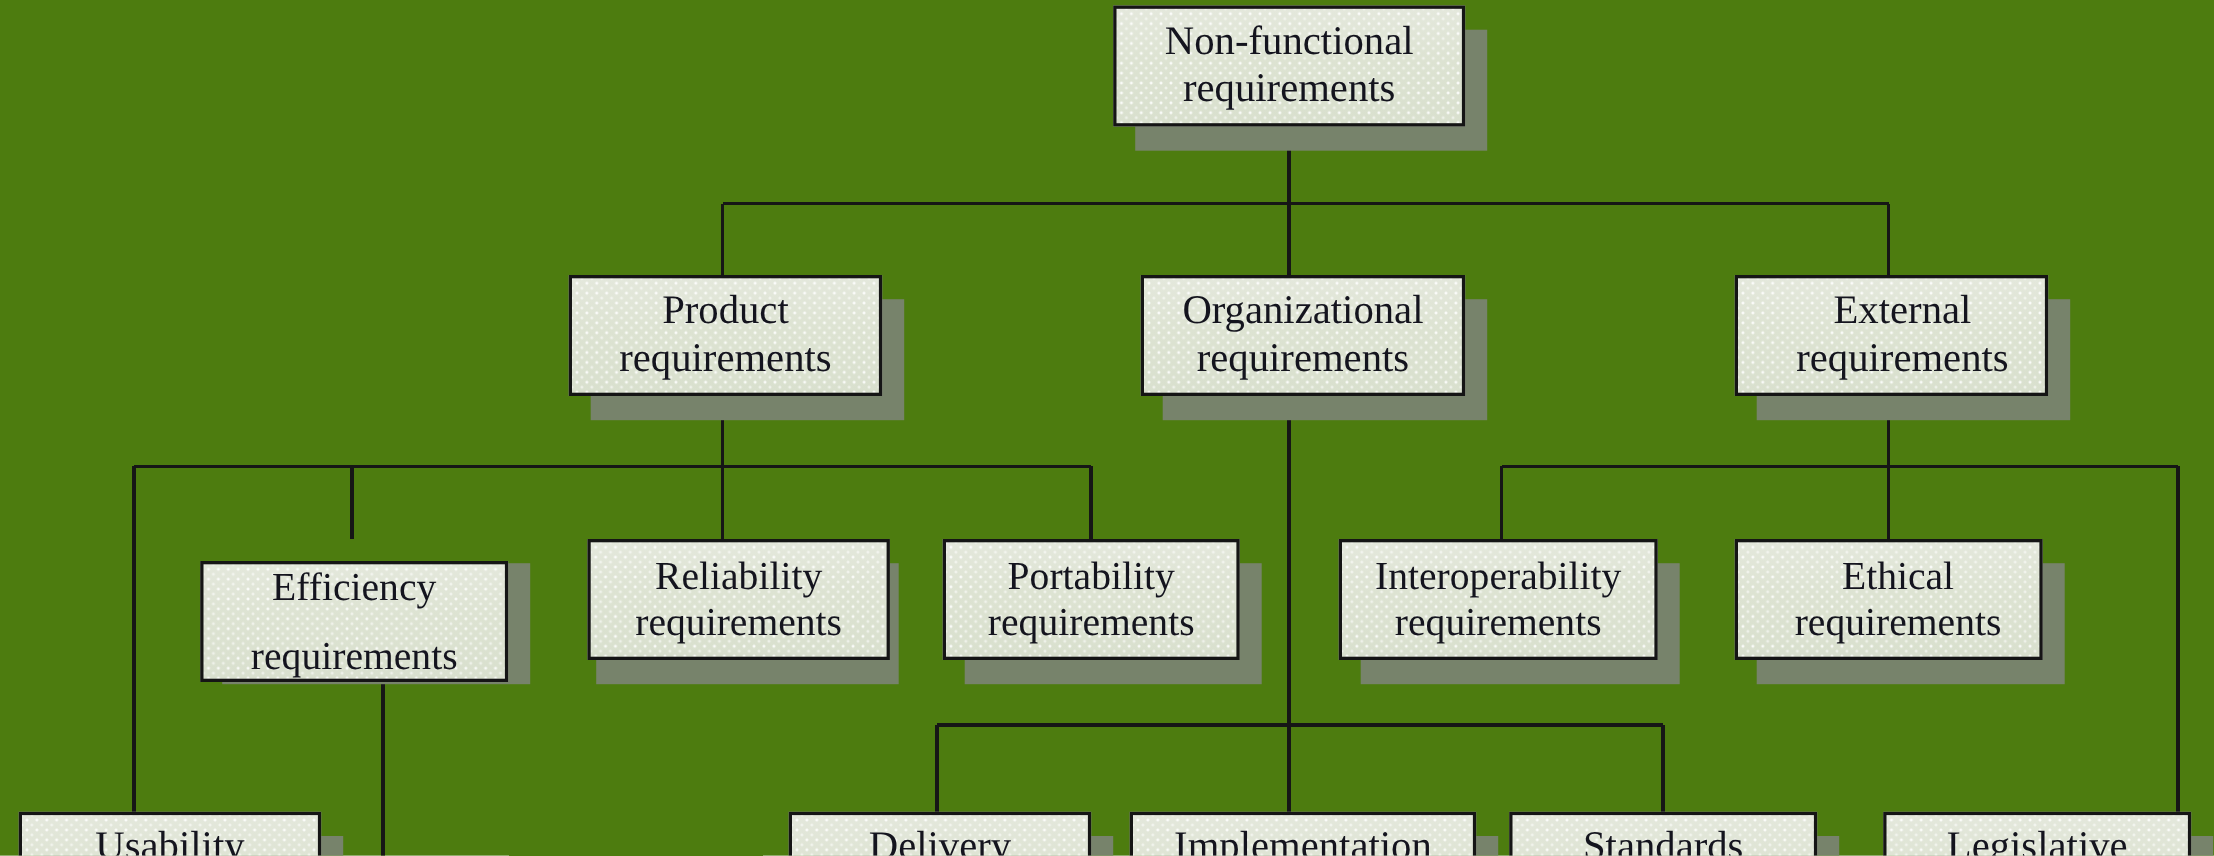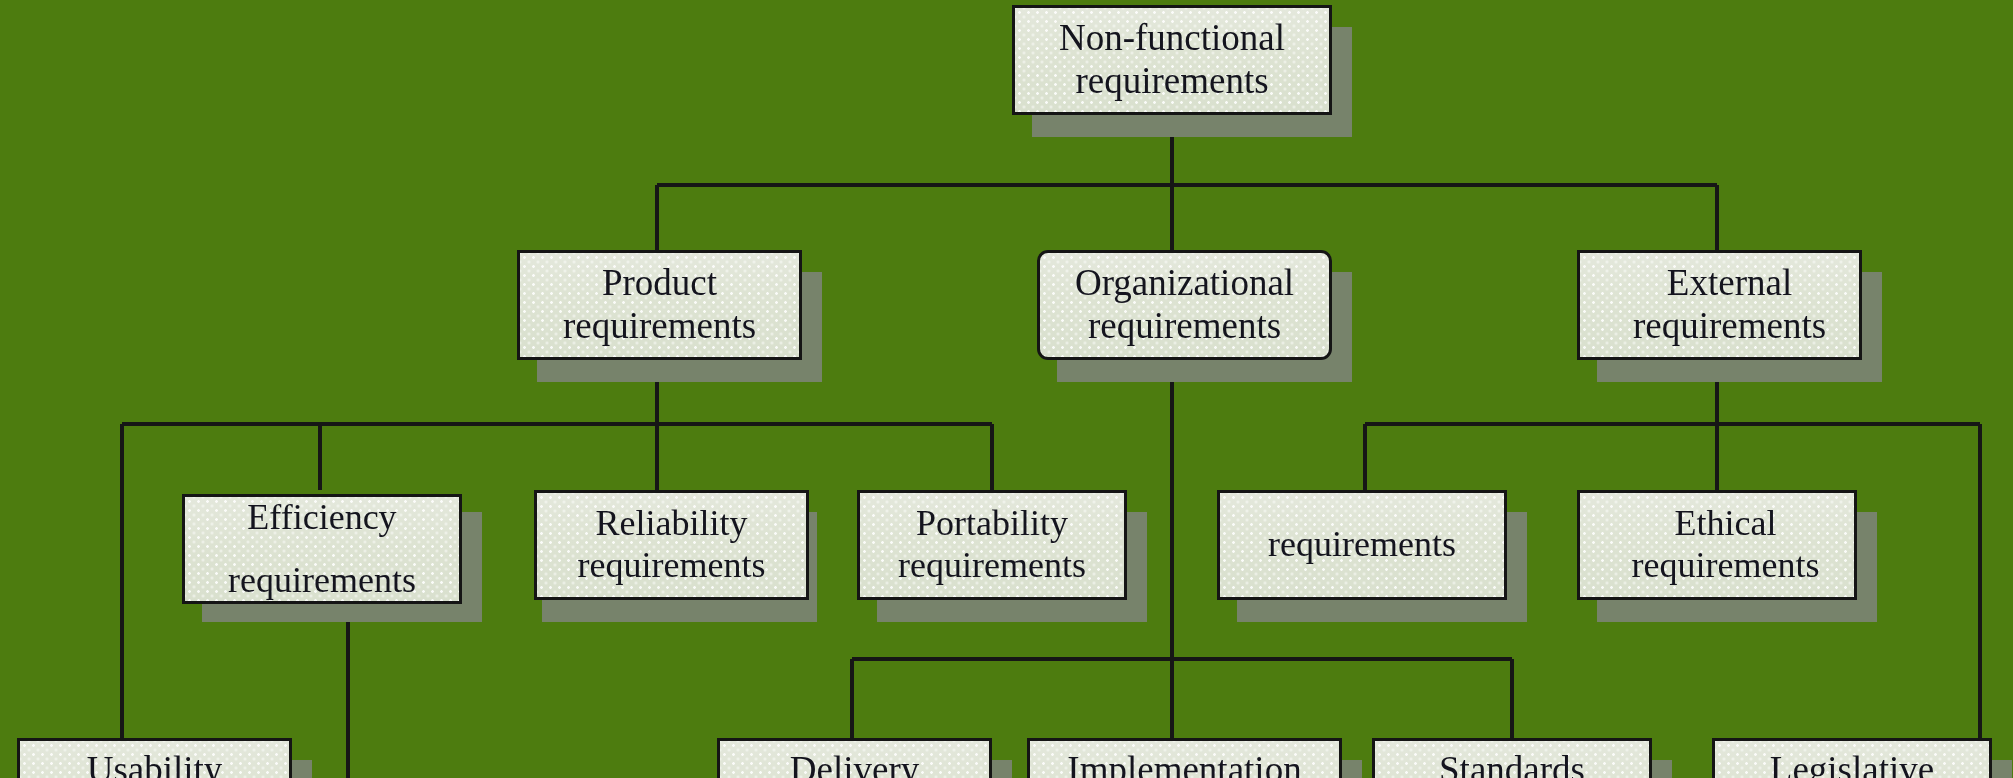--- a/index.html
+++ b/index.html
@@ -123,46 +123,47 @@
   <div class="node tier-1" style="left:1012px; top:5px; width:320px; height:110px;">
     <span class="node-line">Non-functional</span>
     <span class="node-line">requirements</span>
   </div>
 
   <div class="node tier-2" style="left:517px; top:250px; width:285px; height:110px;text-align:center;">
     <span class="node-line">Product</span>
     <span class="node-line">requirements</span>
   </div>
 
-  <div class="node tier-2" style="left:1037px; top:250px; width:295px; height:110px;border-radius:11px;">
+  <div class="node tier-2" style="left:1037px; top:250px; width:295px; height:110px;">
     <span class="node-line">Organizational</span>
     <span class="node-line">requirements</span>
   </div>
 
   <div class="node tier-2" style="left:1577px; top:250px; width:285px; height:110px;padding-left:20px;">
     <span class="node-line">External</span>
     <span class="node-line">requirements</span>
   </div>
 
-  <div class="node tier-3" style="left:182px; top:494px; width:280px; height:110px;gap:21px;">
+  <div class="node tier-3" style="left:182px; top:510px; width:280px; height:110px;gap:21px;">
     <span class="node-line">Efficiency</span>
     <span class="node-line">requirements</span>
   </div>
 
   <div class="node tier-3" style="left:522px; top:490px; width:275px; height:110px;margin-left:12px;">
     <span class="node-line">Reliability</span>
     <span class="node-line">requirements</span>
   </div>
 
   <div class="node tier-3" style="left:857px; top:490px; width:270px; height:110px;">
     <span class="node-line">Portability</span>
     <span class="node-line">requirements</span>
   </div>
 
   <div class="node tier-3" style="left:1217px; top:490px; width:290px; height:110px;">
+    <span class="node-line">Interoperability</span>
     <span class="node-line">requirements</span>
   </div>
 
   <div class="node tier-3" style="left:1577px; top:490px; width:280px; height:110px;padding-left:17px;">
     <span class="node-line">Ethical</span>
     <span class="node-line">requirements</span>
   </div>
 
   <div class="node tier-4" style="left:17px; top:738px; width:275px; height:110px; justify-content:flex-start; padding-top:8px;">
     <span class="node-line">Usability</span>

